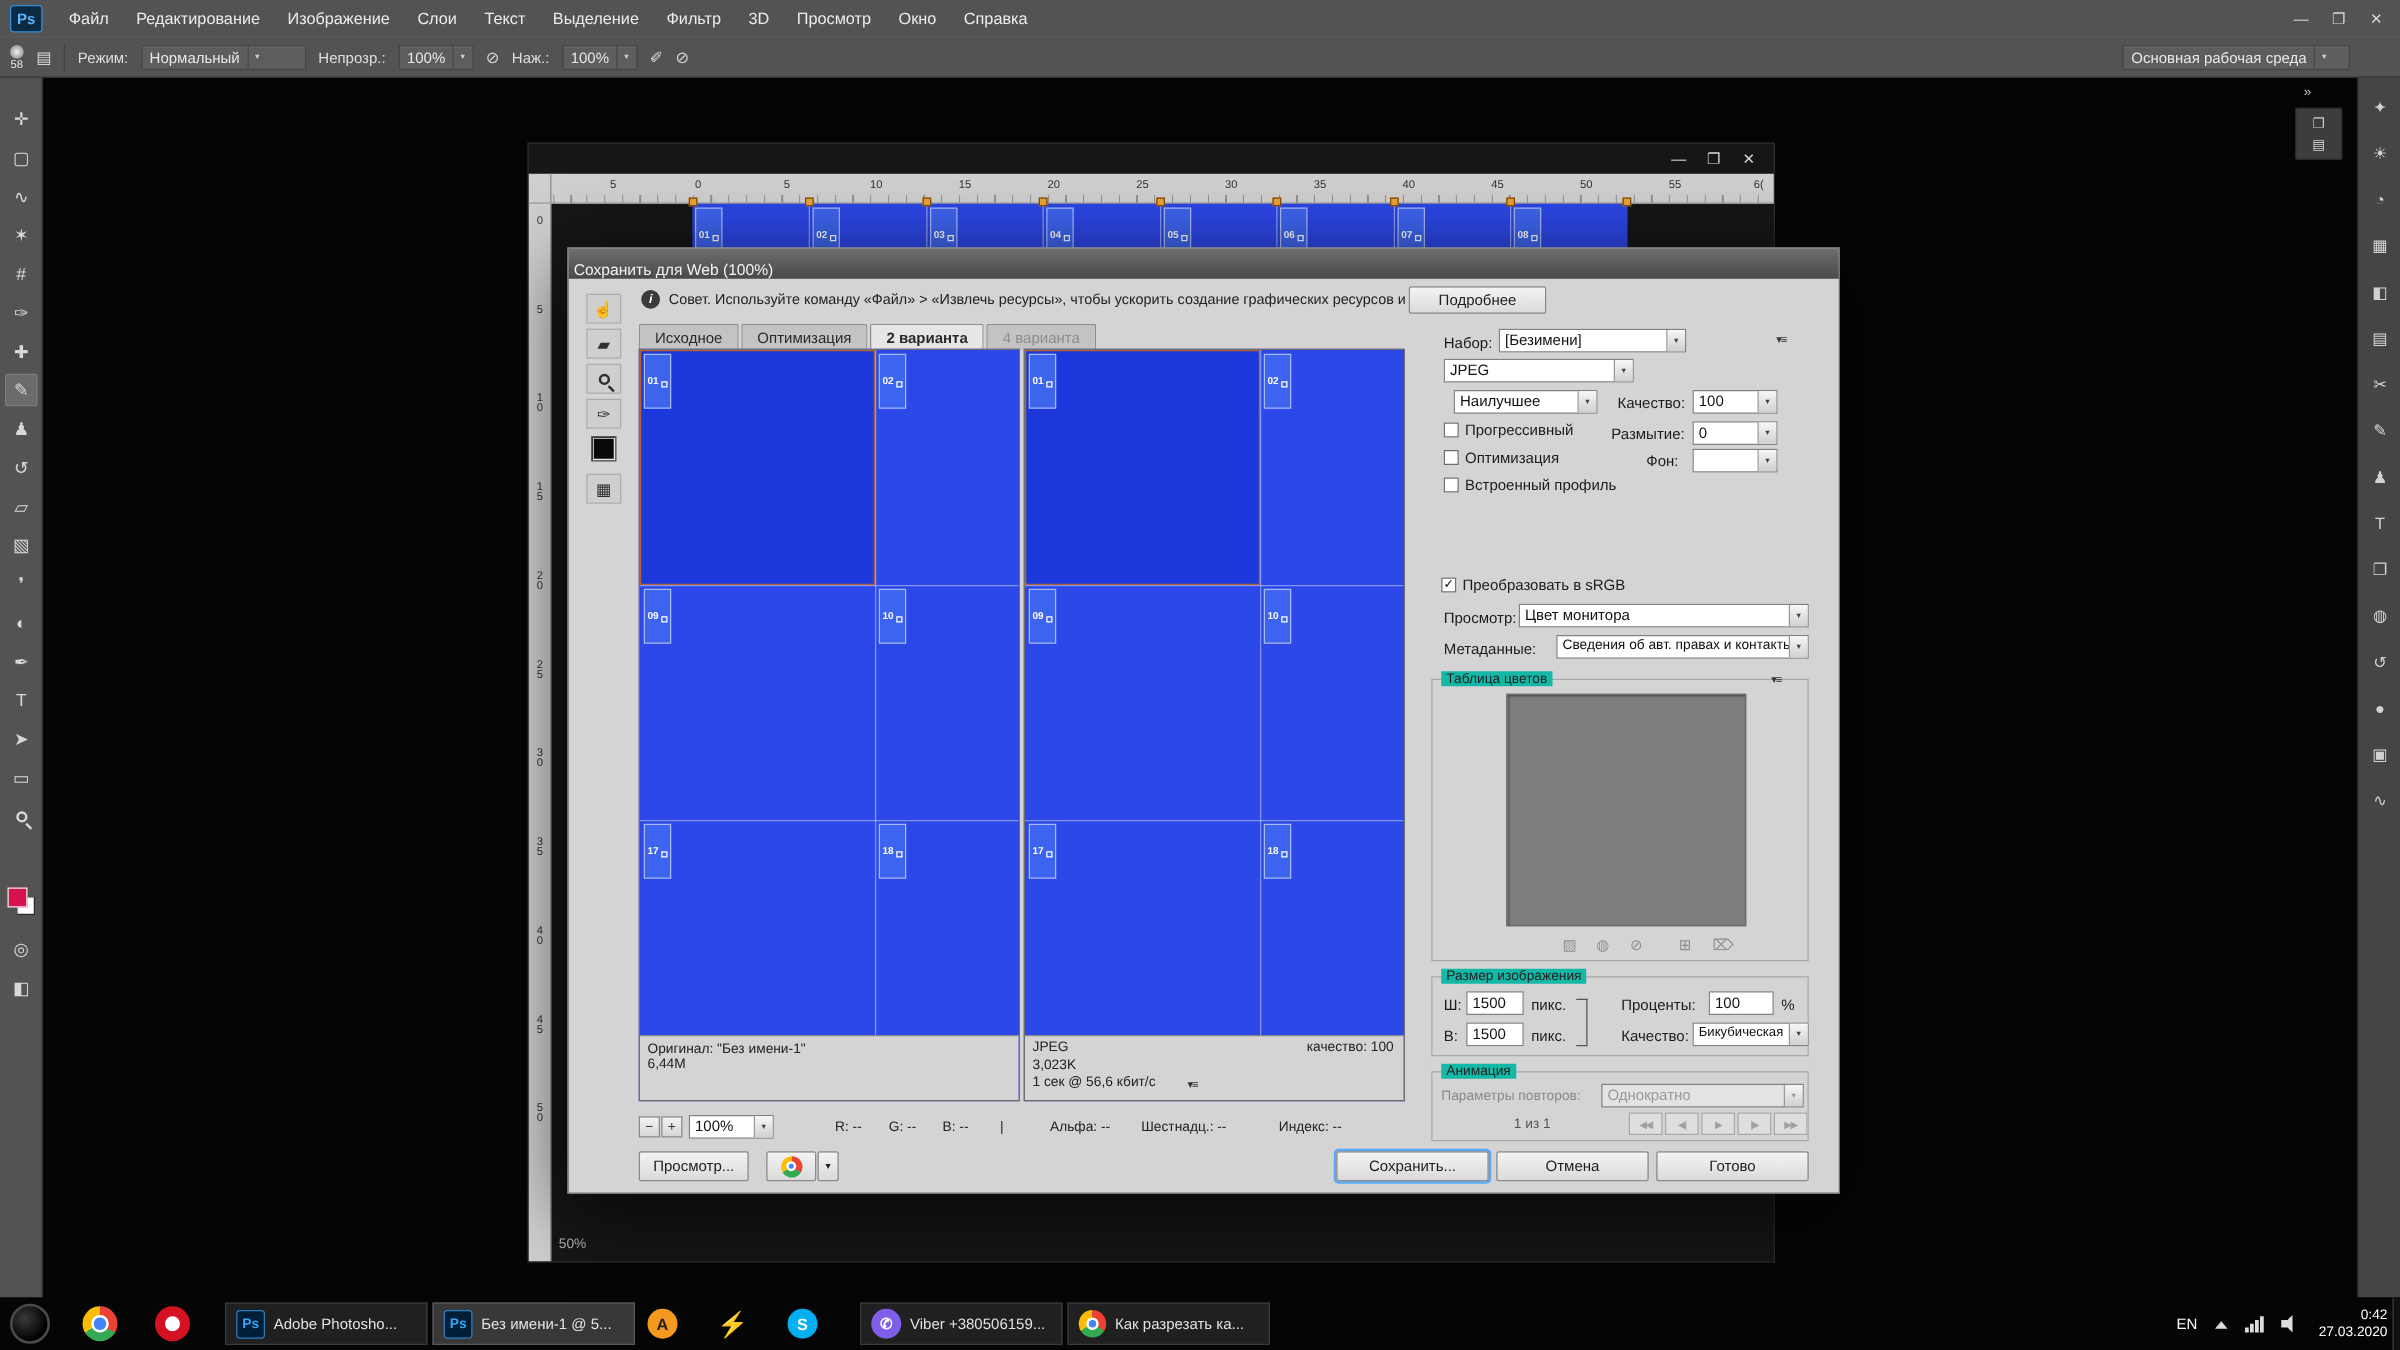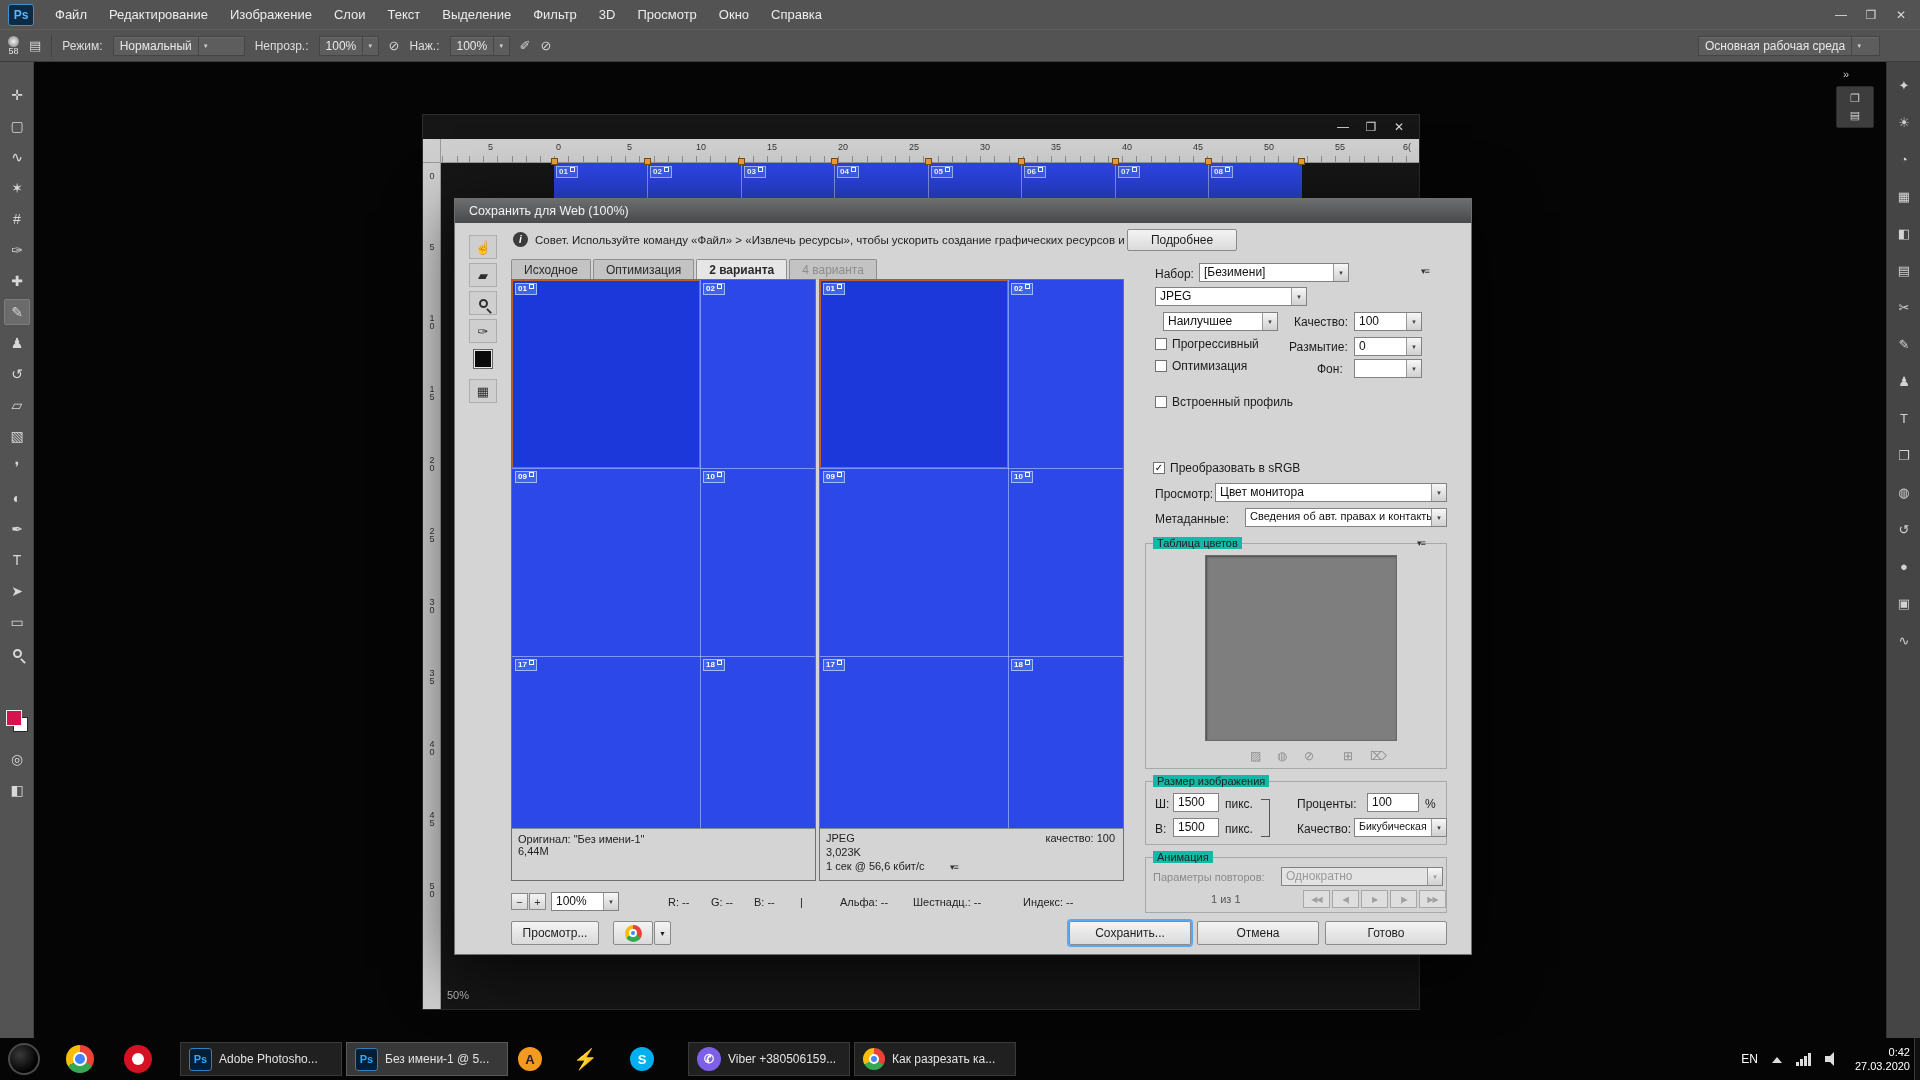--- a/index.html
+++ b/index.html
@@ -37,31 +37,31 @@
 .docctl{position:absolute;right:6px;top:0;height:24px;display:flex}
 .docctl .wc{width:28px;height:24px}
 .corner{position:absolute;left:0;top:24px;width:18px;height:24px;background:#cfcfcf;border-right:1px solid #9a9a9a;border-bottom:1px solid #9a9a9a}
 .hruler{position:absolute;left:18px;top:24px;right:0;height:24px;background:#cfcfcf;border-bottom:1px solid #9a9a9a;background-image:repeating-linear-gradient(90deg,#8f8f8f 0 1px,transparent 1px 14.2px);background-position:28px 0;background-size:100% 7px;background-repeat:repeat-x;background-position-y:17px}
 .hrnum{position:absolute;top:3px;font-size:9px;color:#333}
 .vruler{position:absolute;left:0;top:48px;width:18px;bottom:0;background:#cfcfcf;border-right:1px solid #9a9a9a}
 .vrnum{position:absolute;left:4px;writing-mode:vertical-rl;text-orientation:upright;font-size:9px;color:#333;letter-spacing:-2px}
 .canvasband{position:absolute;left:131px;top:48px;width:748px;height:44px;background:#2c46e6;overflow:visible}
 .sline{position:absolute;top:0;width:1px;height:100%;background:rgba(255,255,255,.45)}
 .smark{position:absolute;top:-5px;width:7px;height:7px;background:#eda336;border:1px solid #7a4c10;z-index:2}
-.stag{position:absolute;top:3px;display:flex;align-items:flex-start;gap:2px;background:rgba(62,102,238,.95);border:1px solid rgba(255,255,255,.55);padding:0 2px;font-size:8px;line-height:10px;color:#fff}
+.stag{position:absolute;top:3px;display:flex;align-items:flex-end;gap:2px;background:rgba(62,102,238,.95);border:1px solid rgba(255,255,255,.55);padding:16px 2px;font-size:8px;line-height:10px;color:#fff}
 .sico{width:5px;height:5px;border:1px solid #fff;display:inline-block}
 .doczoom{position:absolute;left:24px;bottom:8px;font-size:11px;color:#b5b5b5}
 
 .minipanel{position:absolute;left:1836px;top:86px;width:38px;height:42px;background:#3d3d3d;border:1px solid #2a2a2a;border-radius:2px;z-index:4;display:flex;flex-direction:column;align-items:center;justify-content:center;gap:4px;color:#cfcfcf;font-size:11px}
 .expdock{position:absolute;left:1843px;top:68px;color:#c8c8c8;font-size:11px;z-index:4}
 .rstrip{position:absolute;left:1886px;top:62px;width:34px;height:976px;background:#454545;border-left:1px solid #333;z-index:4}
 .rsico{position:absolute;left:0;width:34px;height:26px;display:flex;align-items:center;justify-content:center;color:#d2d2d2;font-size:13px}
 
 .dlg{position:absolute;left:454px;top:198px;width:1018px;height:757px;background:#d4d4d4;border:1px solid #6f6f6f;box-shadow:0 14px 60px rgba(0,0,0,.75);z-index:10;font-size:12px;color:#1c1c1c}
-.dtitle{position:absolute;left:0;top:0;width:100%;height:24px;background:linear-gradient(#6d6e70,#48494b);color:#f2f2f2;font-size:12.5px;display:flex;align-items:center;padding-left:14px}
+.dtitle{position:absolute;left:0;top:0;width:100%;height:24px;background:linear-gradient(#6d6e70,#48494b);color:#f2f2f2;font-size:12.5px;display:flex;align-items:flex-end;padding-left:4px}
 .tipico{position:absolute;left:58px;top:33px;width:15px;height:15px;border-radius:50%;background:#3b3b3b;color:#fff;font-size:10px;font-style:italic;font-weight:bold;display:flex;align-items:center;justify-content:center}
 .tiptext{position:absolute;left:80px;top:35px;font-size:11.5px;color:#222;white-space:nowrap}
 .btn{position:absolute;background:linear-gradient(#f4f4f4,#dadada);border:1px solid #8a8a8a;border-radius:2px;font-size:12px;color:#1e1e1e;display:flex;align-items:center;justify-content:center}
 .btn.primary{box-shadow:0 0 0 2px #57a8f5}
 .dtool{position:absolute;left:14px;width:28px;height:24px;background:#cfcfcf;border:1px solid #adadad;display:flex;align-items:center;justify-content:center;color:#2e2e2e;font-size:13px}
 .dswatch{position:absolute;left:18px;width:20px;height:20px;background:#0a0a0a;border:1px solid #666;box-shadow:0 0 0 1px #e8e8e8 inset}
 .tabs{position:absolute;left:56px;top:60px;display:flex}
 .tab{height:21px;padding:0 12px;display:flex;align-items:center;font-size:12px;background:#c3c3c3;border:1px solid #8f8f8f;border-bottom:none;margin-right:2px;color:#2a2a2a;border-radius:2px 2px 0 0}
 .tab.on{background:#e6e6e6;font-weight:bold}
 .tab.dim{color:#8d8d8d}
@@ -448,21 +448,21 @@
   <div class="cb" style="left:700px;top:160px">
     <span class="cbbox"></span>
     <span>Оптимизация</span>
   </div>
   <span class="lbl" style="left:862px;top:163px">Фон:</span>
   <div class="combo" style="left:899px;top:160px;width:68px">
     <span class="cv"></span>
     <span class="ca">▼</span>
   </div>
 
-  <div class="cb" style="left:700px;top:196px">
+  <div class="cb" style="left:700px;top:182px">
     <span class="cbbox"></span>
     <span>Встроенный профиль</span>
   </div>
 
   <div class="cb" style="left:698px;top:262px">
     <span class="cbbox">✓</span>
     <span>Преобразовать в sRGB</span>
   </div>
 
   <span class="lbl" style="left:700px;top:288px">Просмотр:</span>

